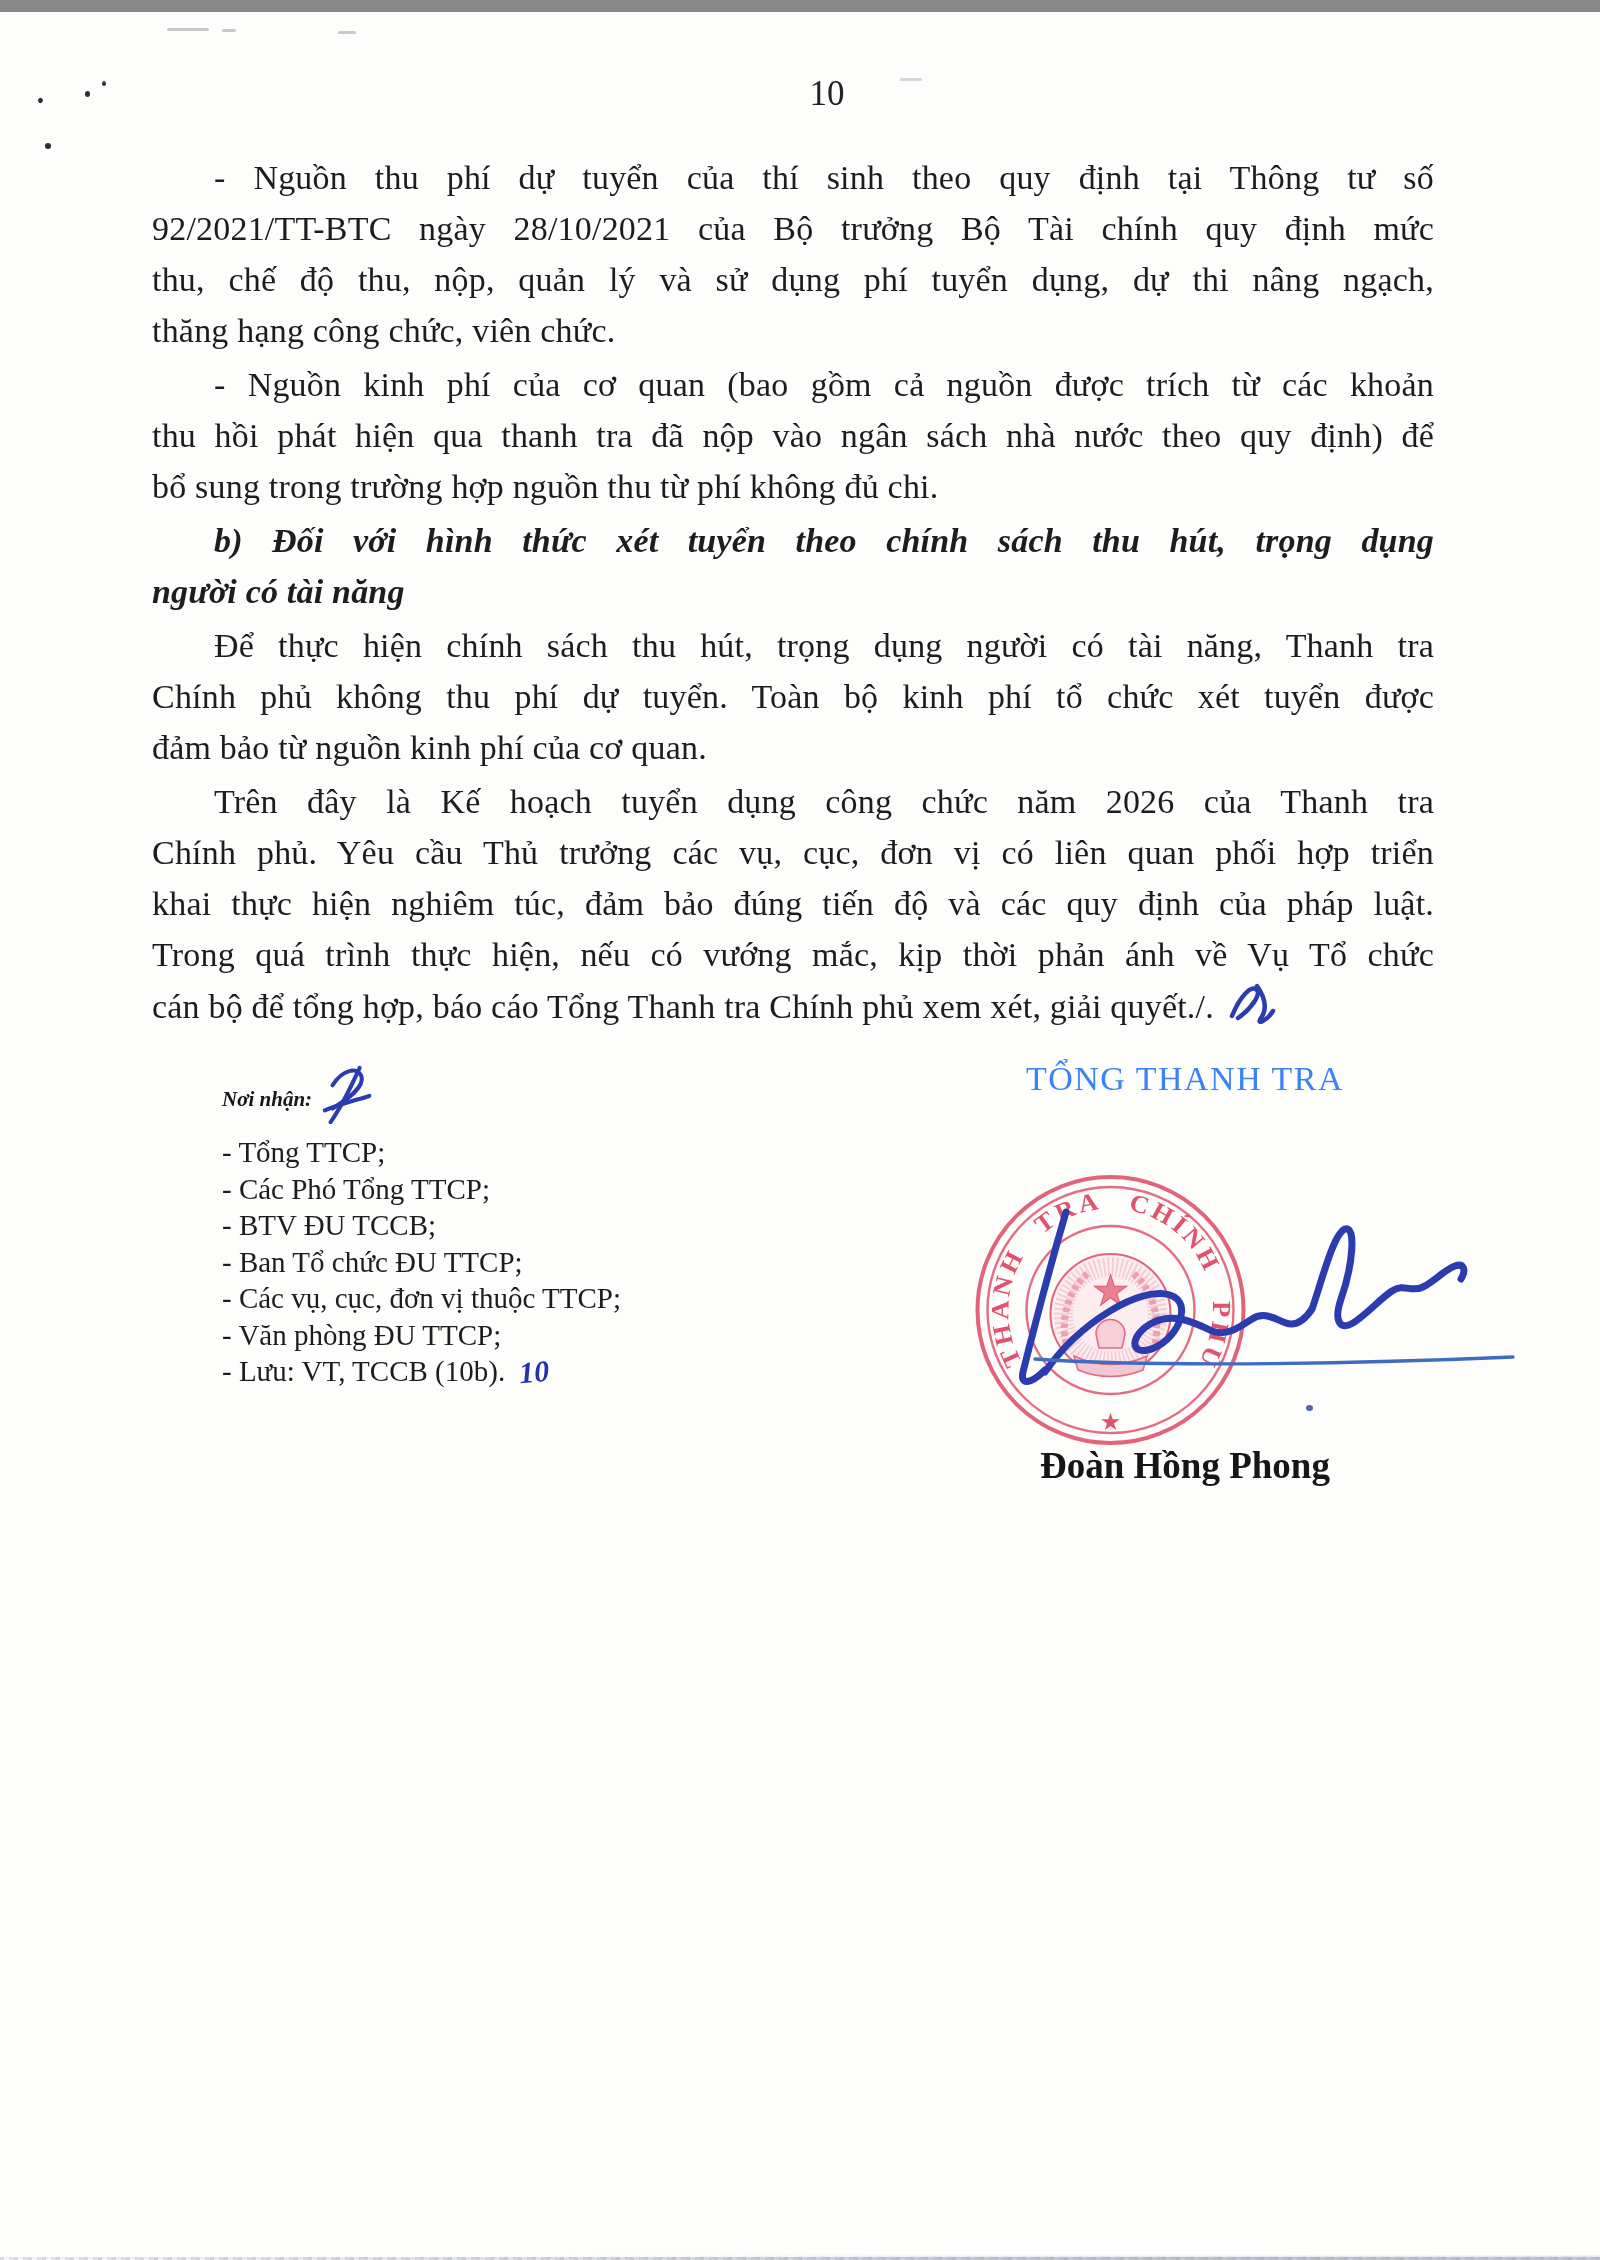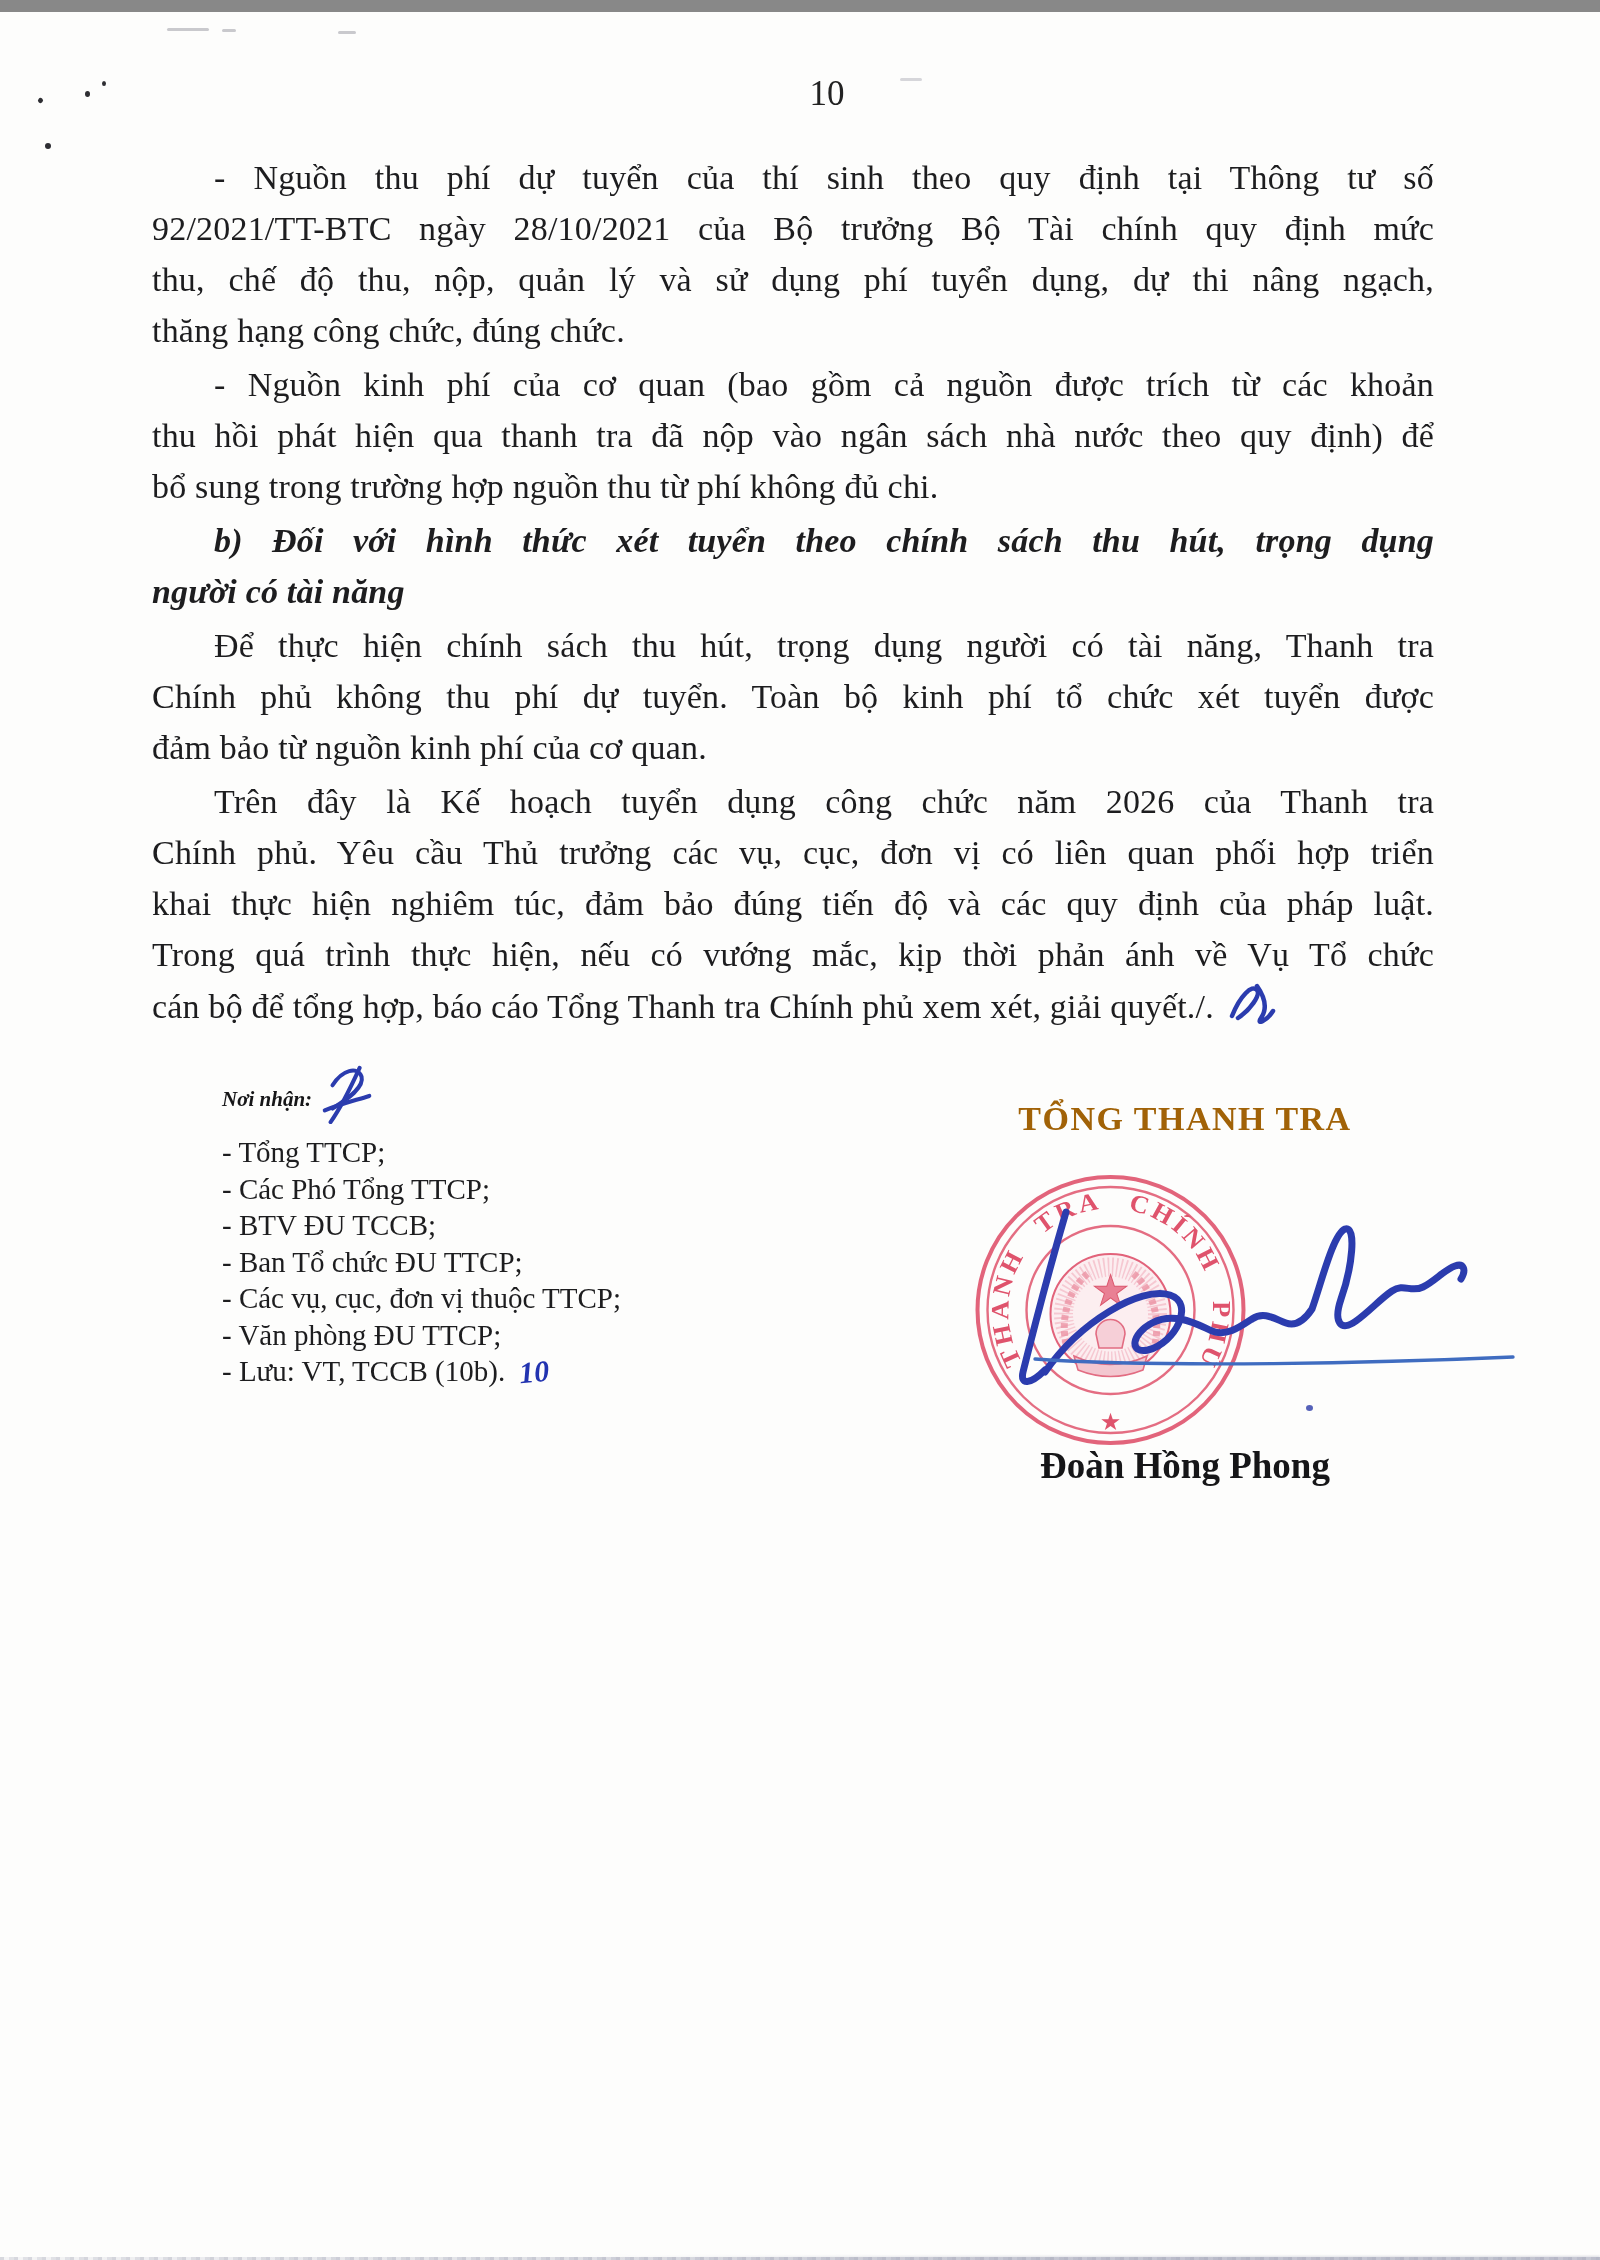--- a/index.html
+++ b/index.html
@@ -39,23 +39,23 @@
   .label-flourish{display:inline-block;vertical-align:-18px;margin-left:8px;}
   .recipients-list{list-style:none;margin:10px 0 0 0;padding:0;}
   .recipients-list li{font-size:29px;line-height:36.5px;color:#1d1d1f;}
   .hw-ten{
     display:inline-block;margin-left:14px;
     font-weight:bold;font-style:italic;
     font-size:30px;color:#2233b0;
     transform:rotate(-5deg) translateY(1px);
   }
   .signer-title{
-    position:absolute;left:940px;top:1088px;width:490px;
-    text-align:center;font-size:34px;font-weight:bold;
-    letter-spacing:1.5px;color:#a16207;
+    position:absolute;left:940px;top:1048px;width:490px;
+    text-align:center;font-size:34px;font-weight:normal;
+    letter-spacing:1.5px;color:#3b82f6;
   }
   .signer-name{
     position:absolute;left:940px;top:1432px;width:490px;
     text-align:center;font-size:37px;font-weight:bold;color:#161618;
   }
   .seal-svg{position:absolute;left:970px;top:1156px;width:282px;height:286px;opacity:.92;}
   .signature-svg{position:absolute;left:988px;top:1184px;width:546px;height:208px;}
   .ink-dot{
     position:absolute;left:1306px;top:1393px;width:7px;height:6px;
     background:#2a3aa8;border-radius:50%;opacity:.8;
@@ -98,21 +98,21 @@
   <div class="dash d3"></div>
   <div class="dash d4"></div>
 
   <div class="page-number">10</div>
 
   <div class="body-text">
     <div class="para">
       <div class="line indent">- Nguồn thu phí dự tuyển của thí sinh theo quy định tại Thông tư số</div>
       <div class="line">92/2021/TT-BTC ngày 28/10/2021 của Bộ trưởng Bộ Tài chính quy định mức</div>
       <div class="line">thu, chế độ thu, nộp, quản lý và sử dụng phí tuyển dụng, dự thi nâng ngạch,</div>
-      <div class="line last">thăng hạng công chức, đúng chức.</div>
+      <div class="line last">thăng hạng công chức, viên chức.</div>
     </div>
     <div class="para">
       <div class="line indent">- Nguồn kinh phí của cơ quan (bao gồm cả nguồn được trích từ các khoản</div>
       <div class="line">thu hồi phát hiện qua thanh tra đã nộp vào ngân sách nhà nước theo quy định) để</div>
       <div class="line last">bổ sung trong trường hợp nguồn thu từ phí không đủ chi.</div>
     </div>
     <div class="para heading">
       <div class="line indent">b) Đối với hình thức xét tuyển theo chính sách thu hút, trọng dụng</div>
       <div class="line last">người có tài năng</div>
     </div>

